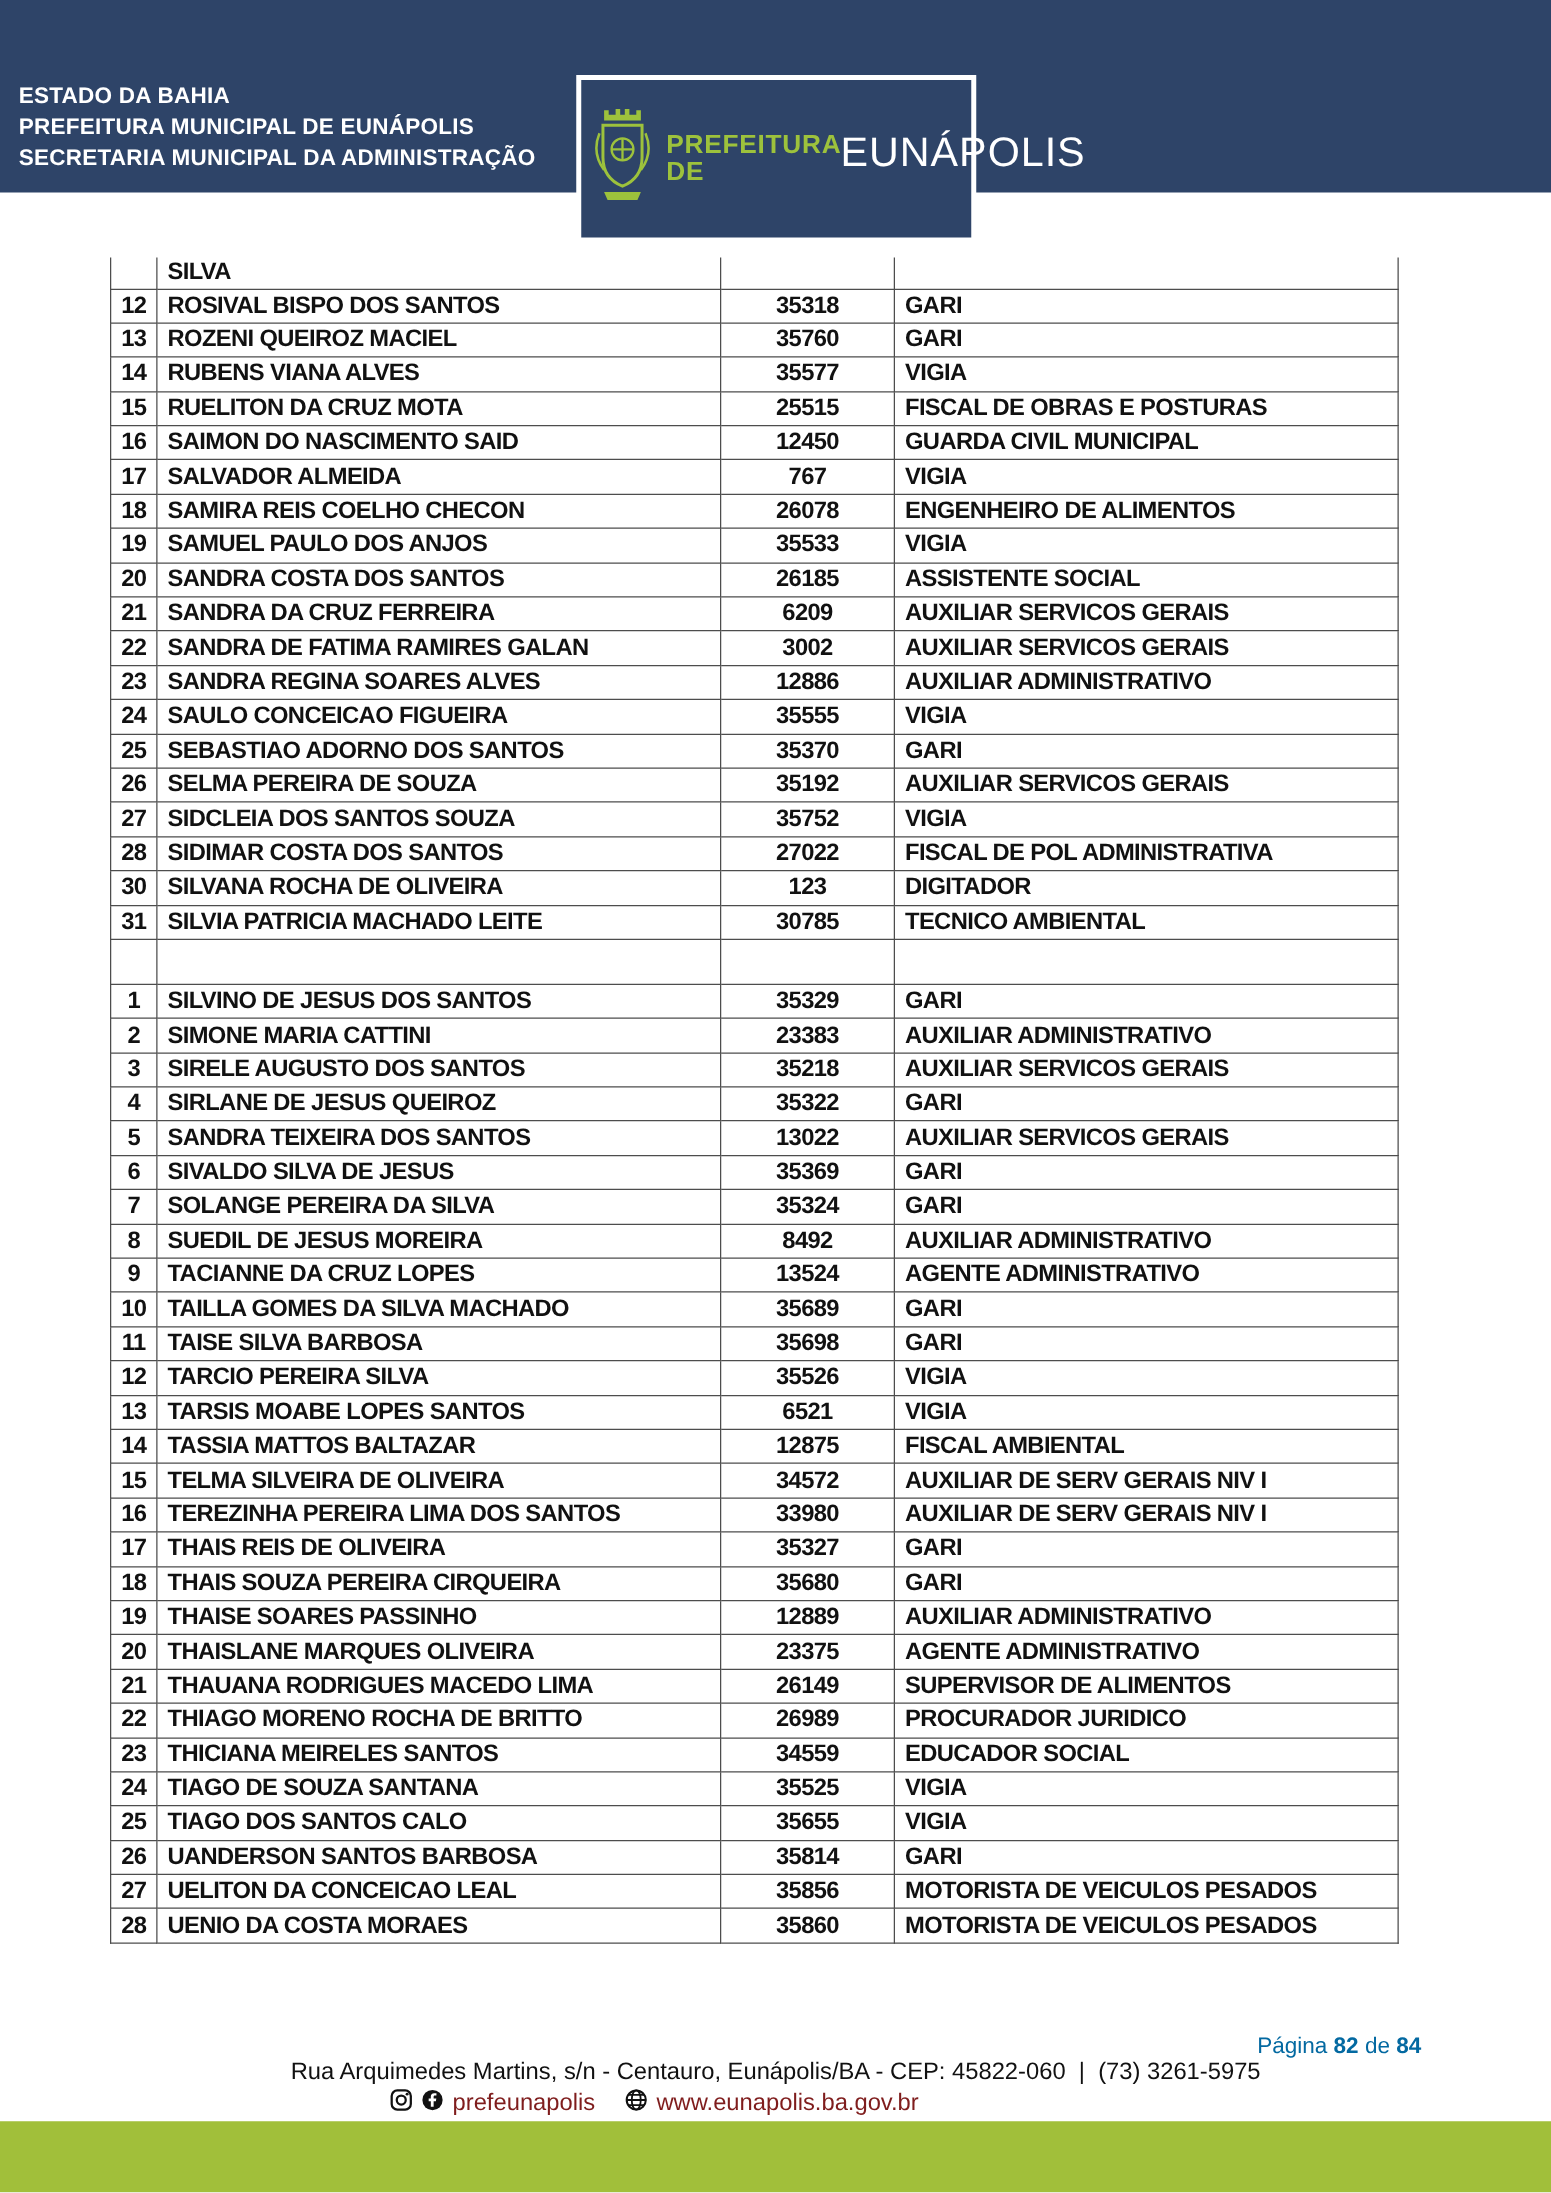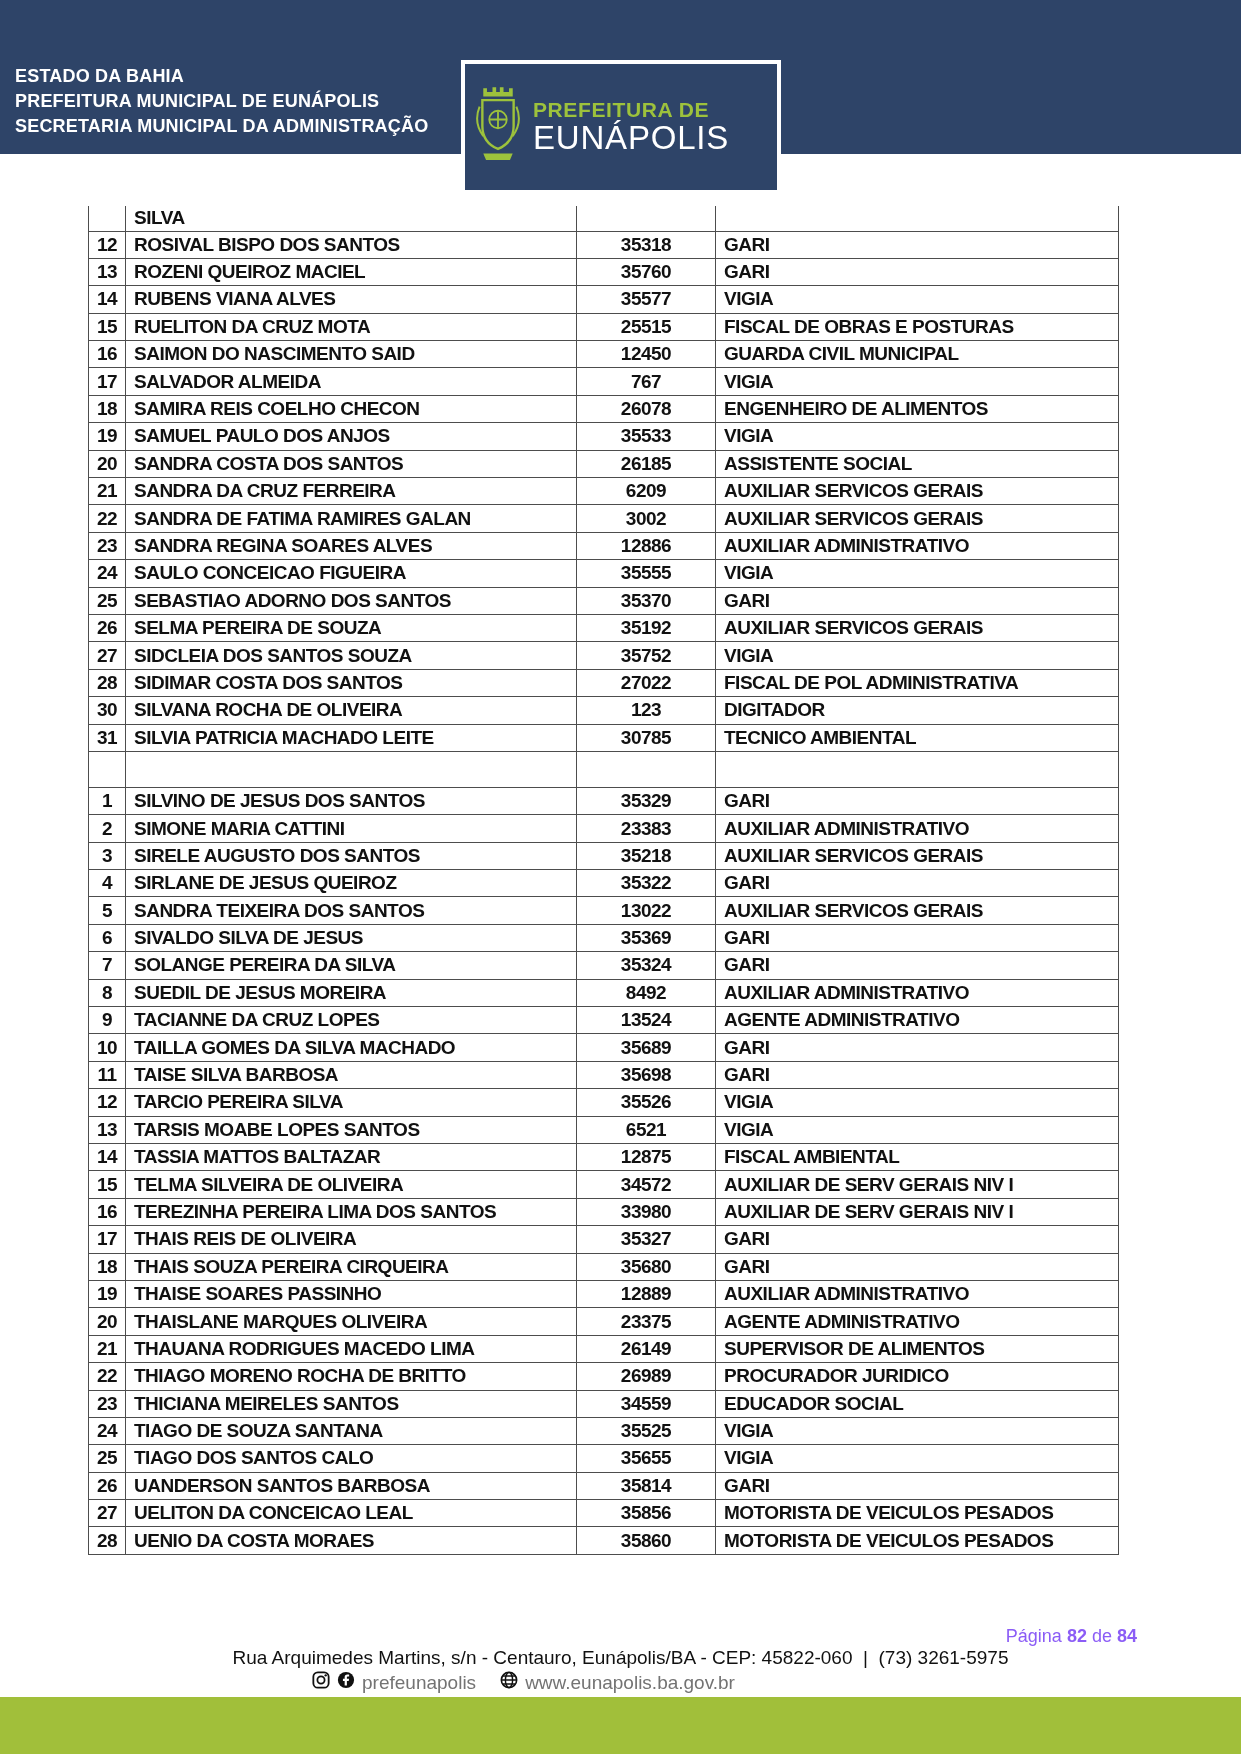--- a/index.html
+++ b/index.html
@@ -9,45 +9,45 @@
     font-family:"Liberation Sans", sans-serif; overflow:hidden;
     margin:0 auto;
   }
   
   .header-bar { position:absolute; top:0; left:0; width:1241px; height:154px; background:#2e4468;padding-left:24px; }
   .org-block { position:absolute; left:15px; top:64px; color:#ffffff; font-weight:bold;
                font-size:18px; line-height:25px; letter-spacing:.2px; }
   .logo-box { position:absolute; left:461px; top:60px; width:320px; height:134px;
               background:#ffffff; padding:4px; display:flex; flex-direction:column; }
   .logo-main { background:#2e4468; flex:1; display:flex; align-items:center; padding:4px 10px; gap:12px; }
-  .logo-text { display:flex; flex-direction:column; line-height:1.05; }
+  .logo-text { display:flex; flex-direction:row; line-height:1.05; }
   .logo-t1 { color:#9dc23c; font-weight:bold; font-size:21px; letter-spacing:.6px; }
   .logo-t2 { color:#ffffff; font-weight:normal; font-size:33px; letter-spacing:.8px; }
   .logo-slogan { background:#a6c93f; height:30px; display:flex; align-items:center; justify-content:center;
                  color:#2e4468; font-weight:bold; font-size:17px; letter-spacing:.4px; }
   
   .roster { position:absolute; left:88px; top:206px; width:1030px;
             border-collapse:collapse; table-layout:fixed;
             font-size:19px; font-weight:bold; color:#111; letter-spacing:-.5px; }
   .roster td { border:1px solid #4d4d4d; height:27.4px; vertical-align:middle;
                overflow:hidden; white-space:nowrap; }
   .roster tr.carryover td { border-top:none; height:25px; }
   .roster td.c-num  { text-align:center; }
   .roster td.c-name { padding-left:8px; }
   .roster td.c-mat  { text-align:center; }
   .roster td.c-cargo{ padding-left:8px; }
   .roster tr.spacer td { height:36px; }
   .roster tr.sec-head td { background:#e2efda; height:31px; text-align:center; letter-spacing:-.3px; }
   
-  .page-line { position:absolute; top:1626px; right:104px; font-size:18px; color:#8b5cf6; }
+  .page-line { position:absolute; top:1626px; right:104px; font-size:18px; color:#0369a1; }
   .page-line b { font-weight:bold; }
   .addr-line { position:absolute; top:1647px; left:0; width:1241px; text-align:center;
                font-size:19px; color:#111; white-space:pre-wrap; }
   .social-line { position:absolute; top:1671px; left:0; width:1047px; display:flex;
-                 justify-content:center; align-items:center; gap:7px; font-size:19px; color:#737373; }
+                 justify-content:center; align-items:center; gap:7px; font-size:19px; color:#7f1d1d; }
   .social-line .gap { width:10px; }
   .green-band { position:absolute; top:1697px; left:0; width:1241px; height:57px; background:#a1bf3a; }
   .icon { display:inline-block; vertical-align:middle; }
 </style>
 </head>
 <body>
 
 <div class="page">
 
   <div class="header-bar">

